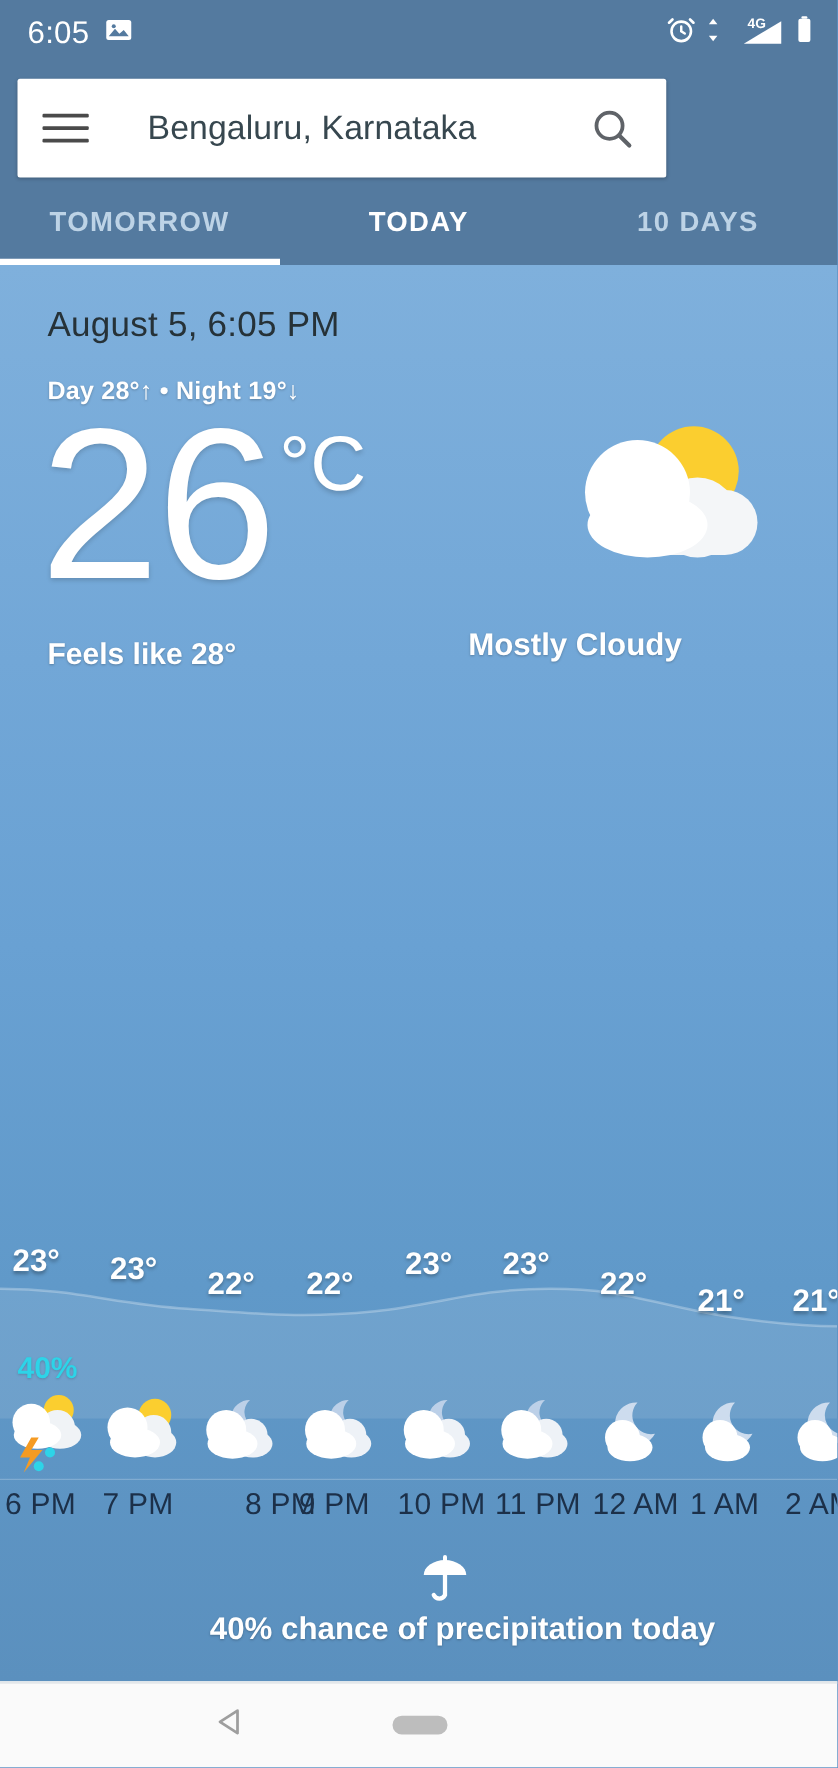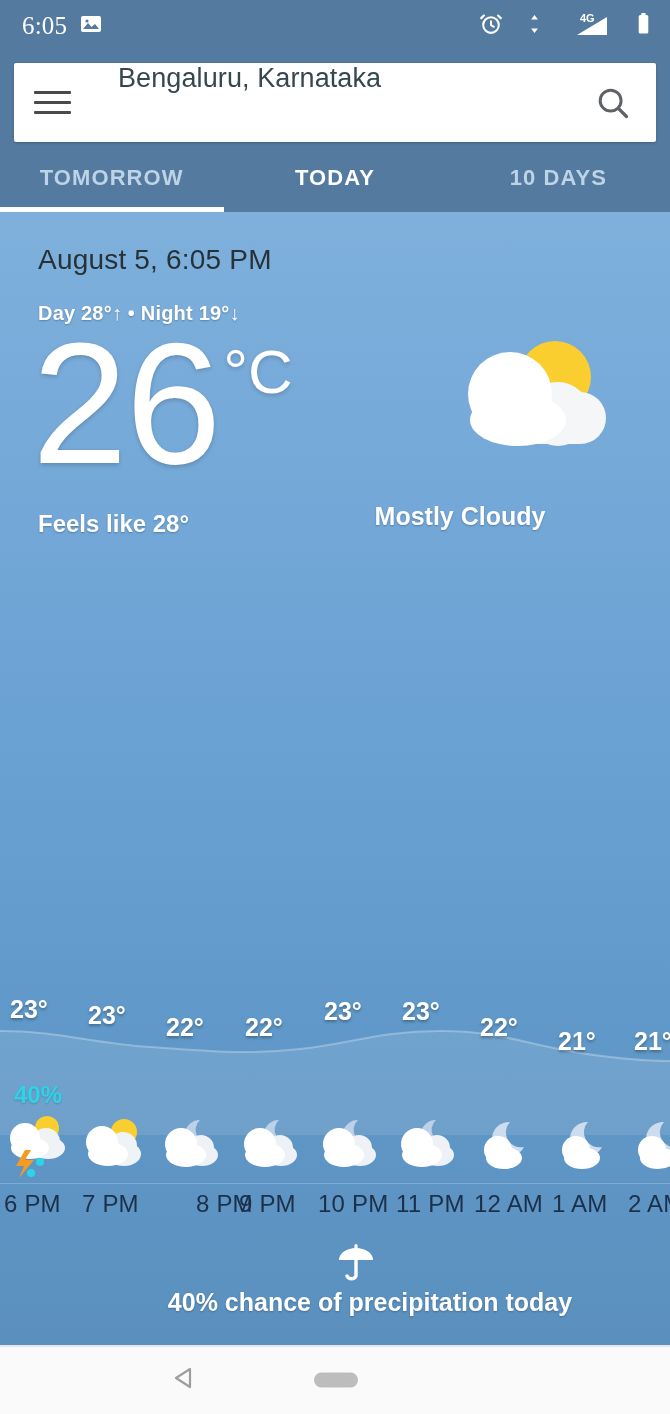--- a/index.html
+++ b/index.html
@@ -13,33 +13,33 @@
   .phone { position:relative; width:670px; height:1414px; overflow:hidden; }
 
   
   .statusbar {
     position:absolute; top:0; left:0; width:670px; height:52px;
     background:#547a9f; color:#ffffff;
     display:flex; align-items:center; justify-content:space-between;
     padding:0 18px 0 22px;
   }
   .sb-left { display:flex; align-items:center; gap:12px; }
-  .sb-clock { font-size:25px; letter-spacing:.2px;font-family:Liberation Serif, serif; }
-  .sb-right { display:flex; align-items:center; gap:24px; }
+  .sb-clock { font-size:25px; letter-spacing:.2px; }
+  .sb-right { display:flex; align-items:center; gap:6px; }
   .ic { display:block; }
 
   
   .header {
     position:absolute; top:52px; left:0; width:670px; height:160px;
     background:#547a9f;
   }
   .searchbar {
-    position:absolute; top:11px; left:14px; width:642px; height:79px;
+    position:absolute; top:11px; left:14px; width:519px; height:79px;
     background:#ffffff; border-radius:2px;
-    display:flex; align-items:flex-start;
+    display:flex; align-items:center;
     box-shadow:0 1px 3px rgba(0,0,0,.22);
   }
   .menu-btn {
     width:76px; height:79px; display:flex; align-items:center; justify-content:center;
     flex:0 0 auto;
   }
   .menu-btn span {
     display:block; width:37px; height:3px; background:#4a4a4a; border-radius:1px;
     box-shadow:0 10px 0 #4a4a4a, 0 20px 0 #4a4a4a;
     margin-bottom:20px;

